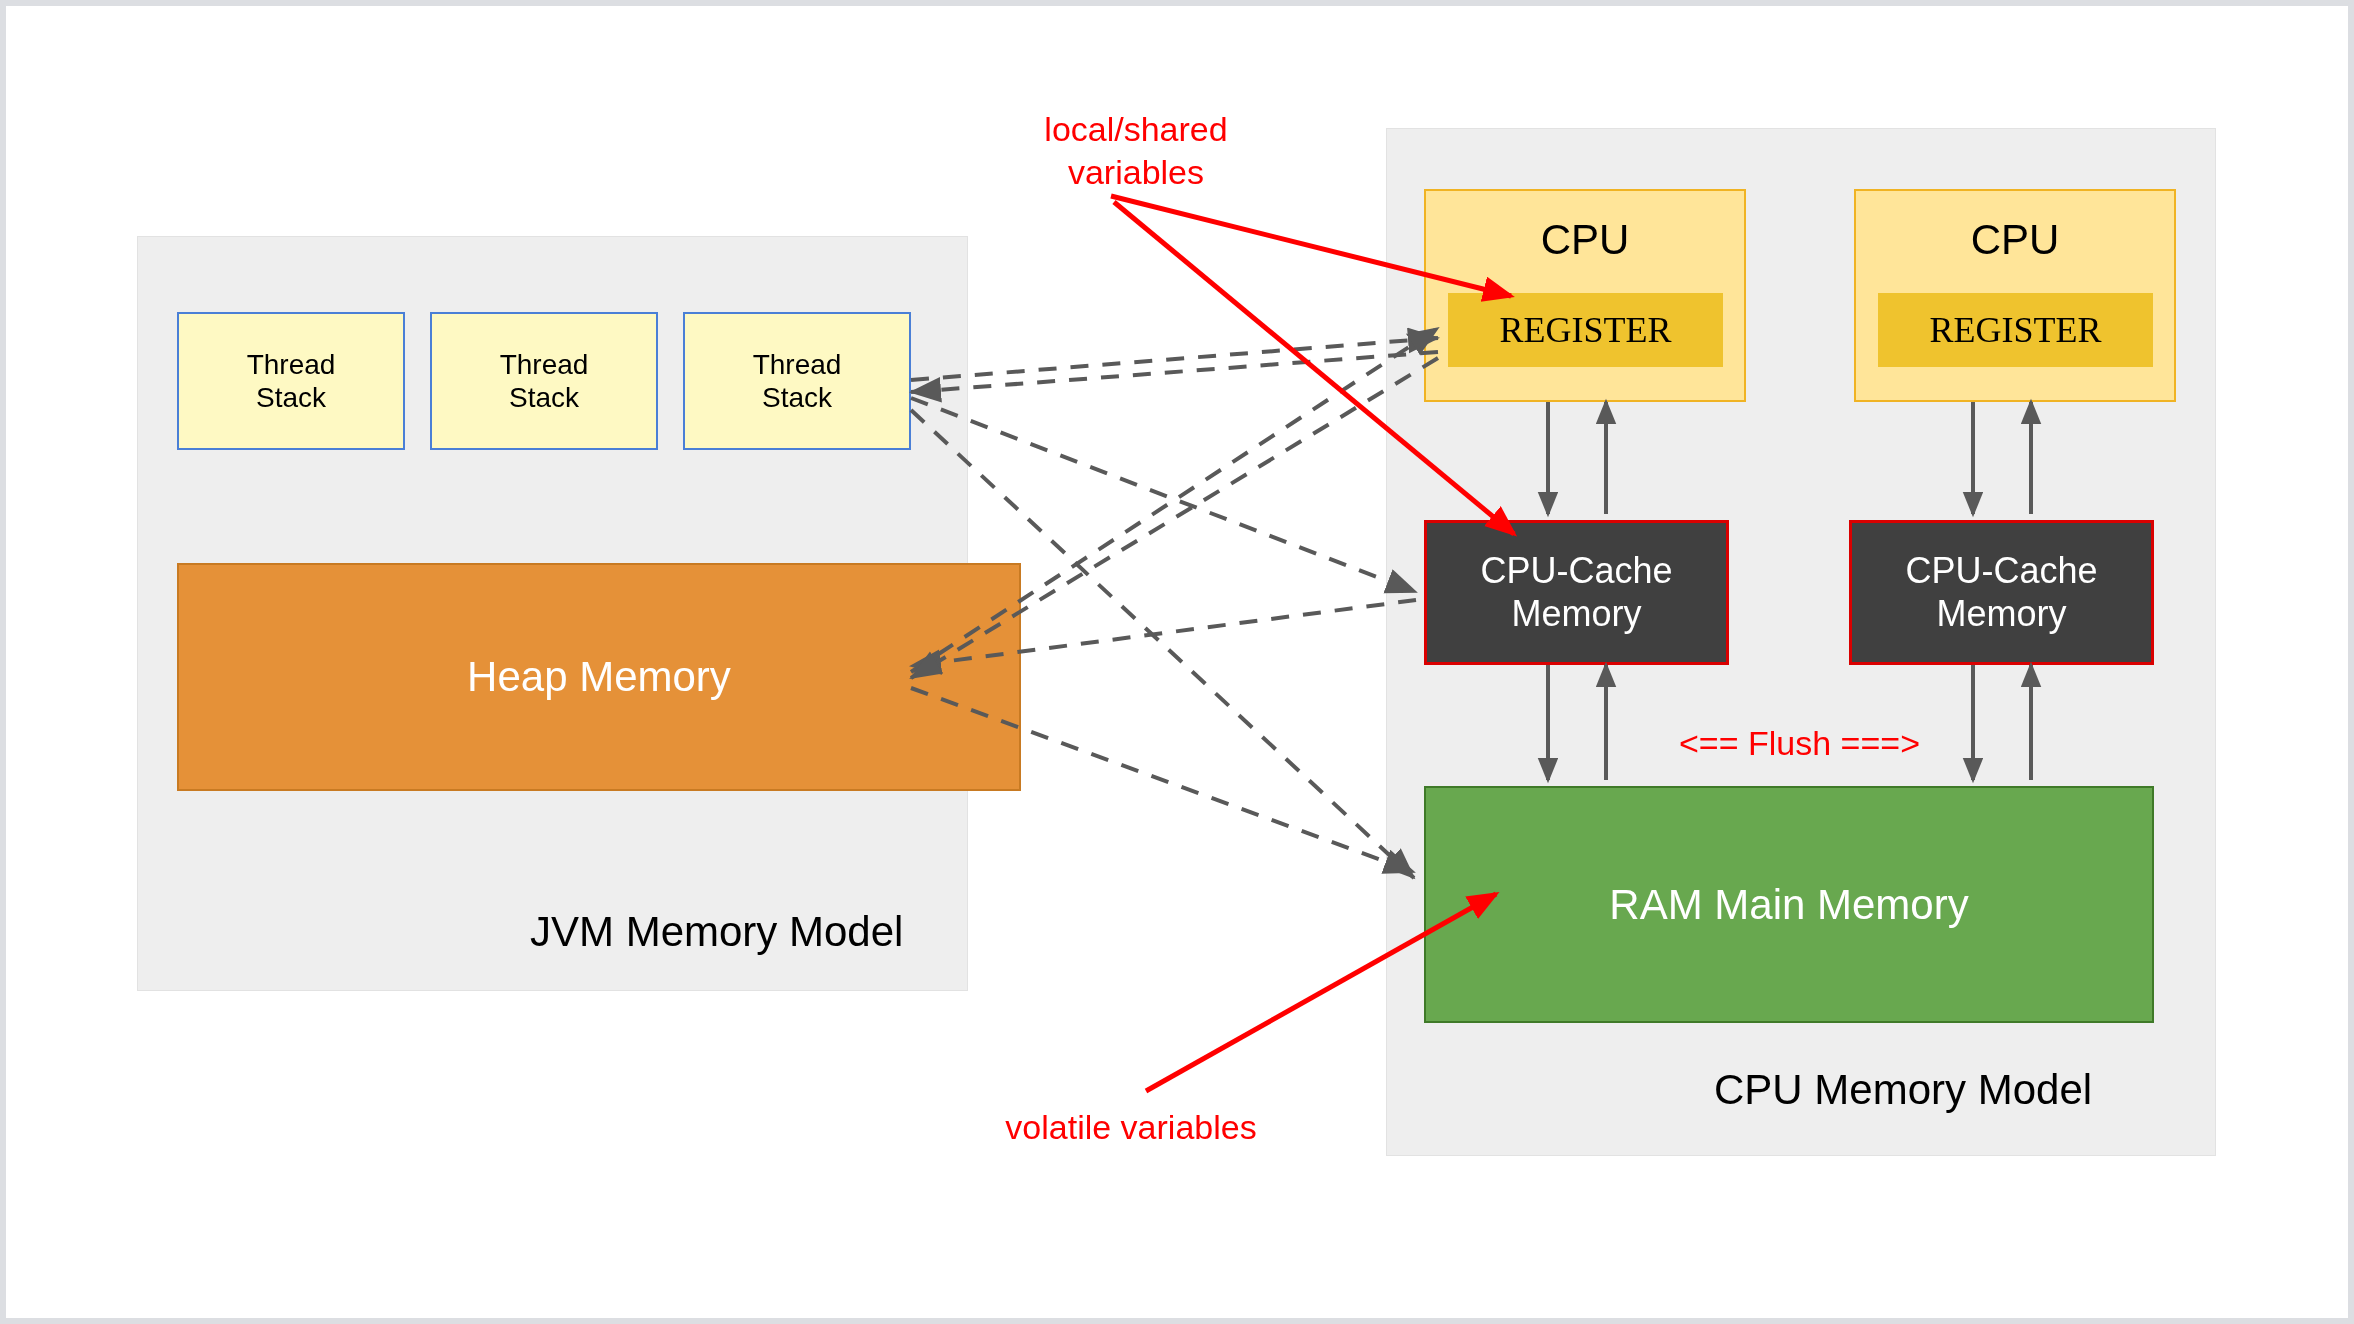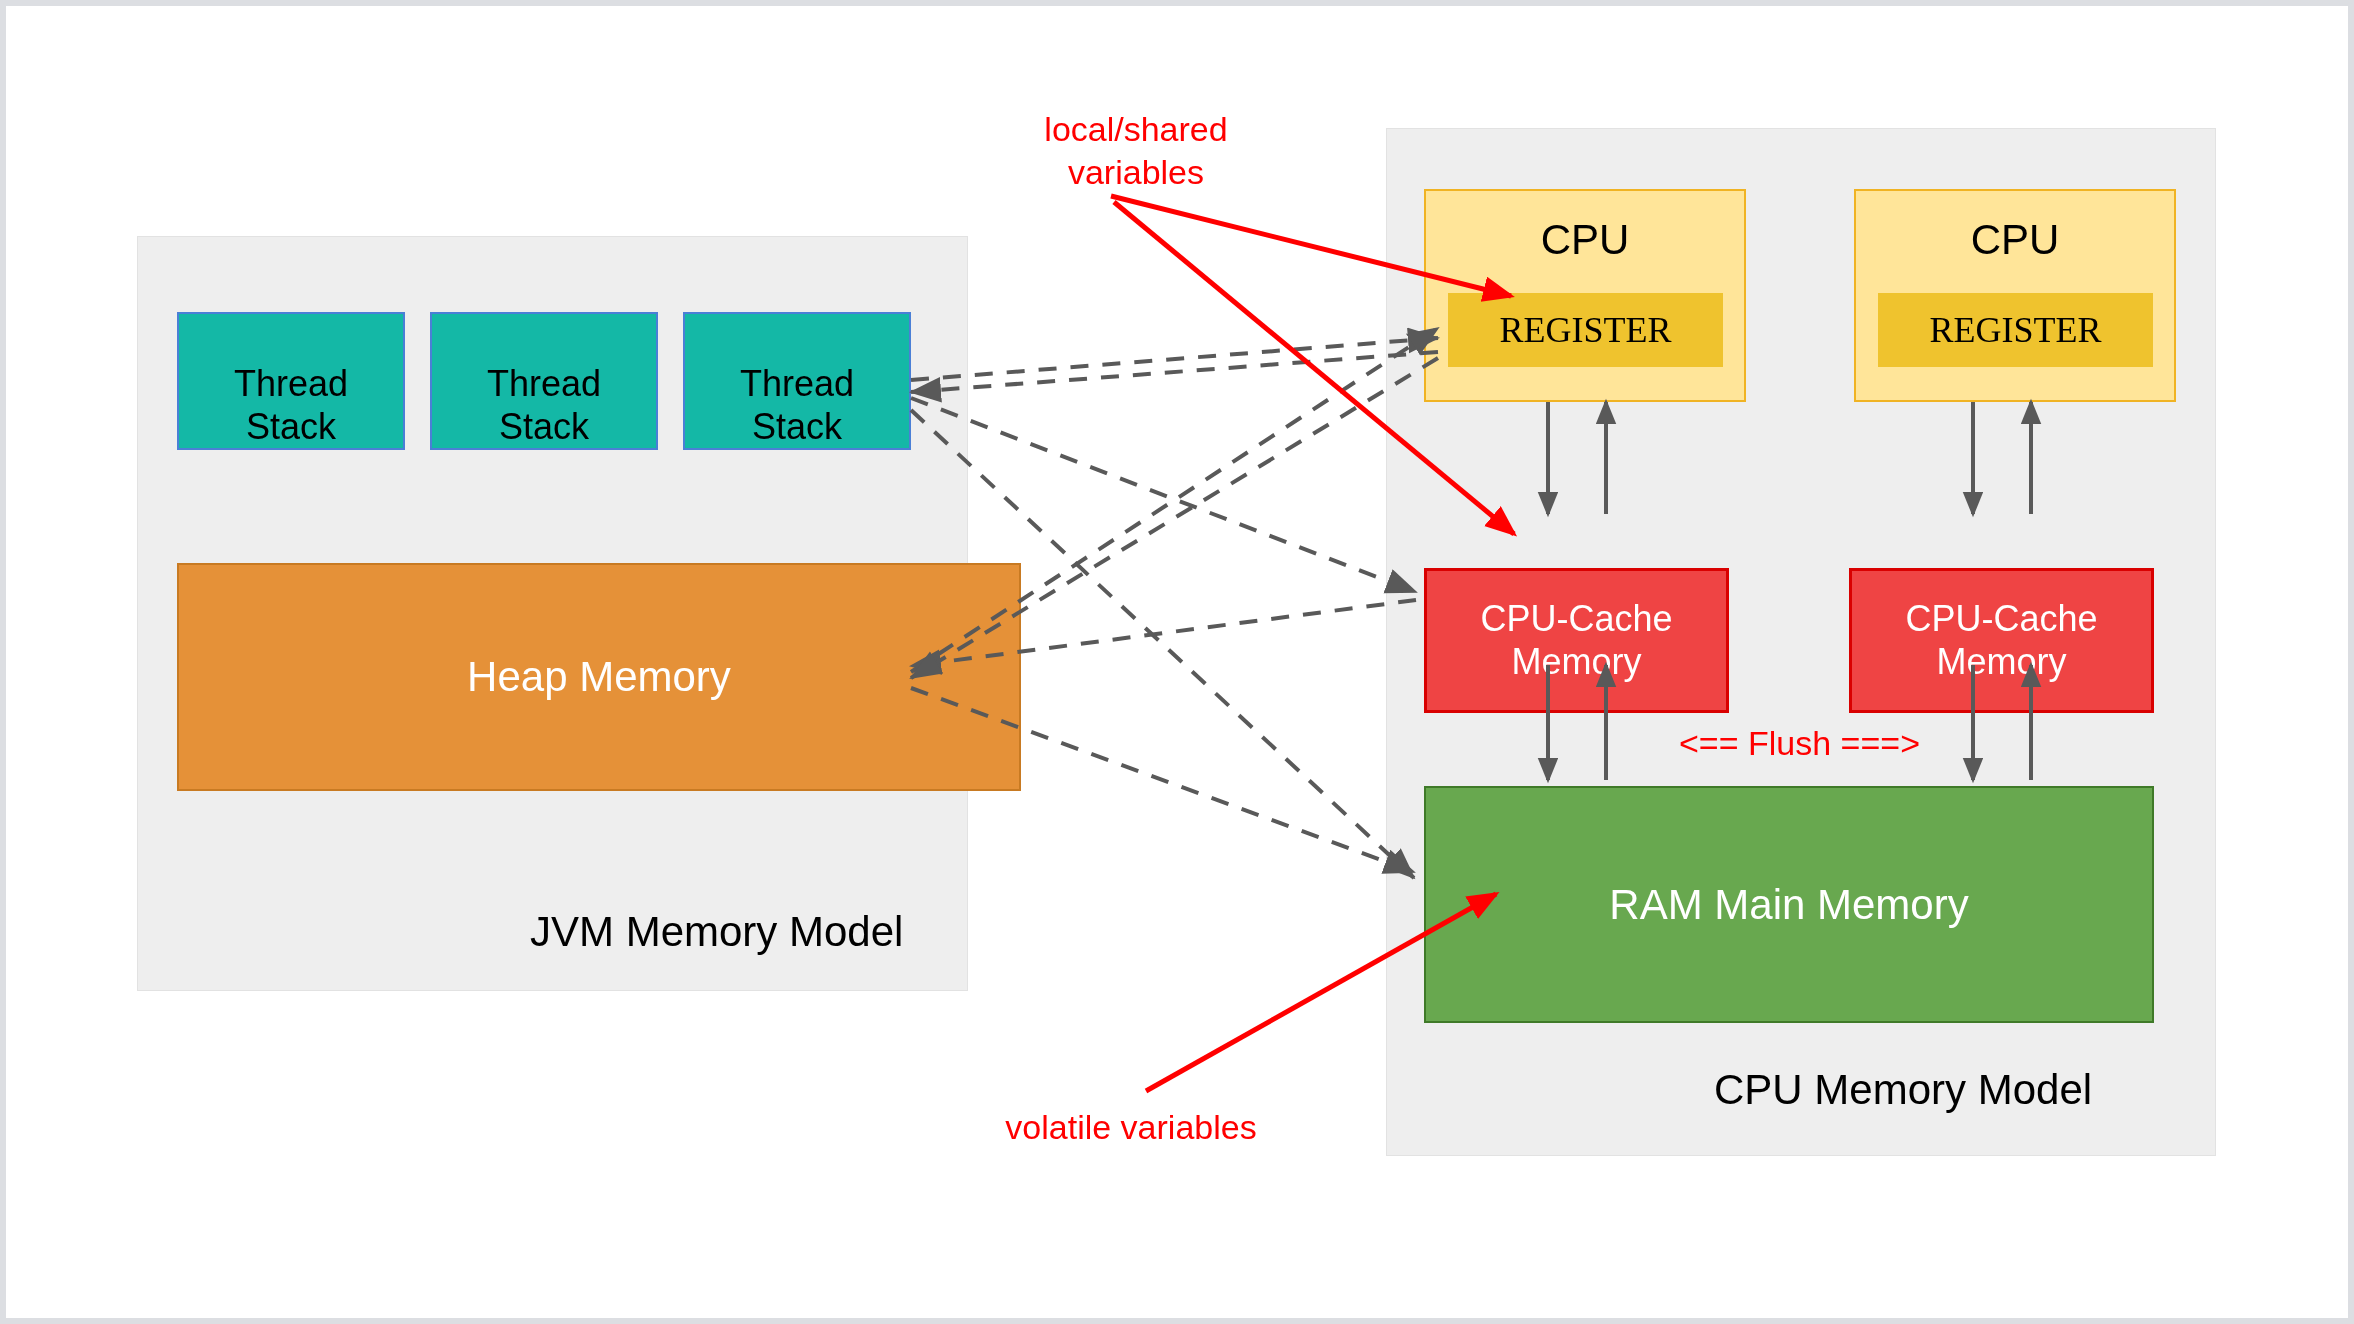--- a/index.html
+++ b/index.html
@@ -42,25 +42,24 @@
   .node {
     position: absolute;
     box-sizing: border-box;
     display: flex;
     align-items: center;
     justify-content: center;
     text-align: center;
     line-height: 1.18;
   }
   .thread-stack {
-    background: #14b8a6;
+    background: #fef9c3;
     border: 2px solid #4a7fd6;
     color: #000000;
-    font-size: 36px;
-    align-items: flex-end;
+    font-size: 28px;
   }
   .heap {
     background: #e59138;
     border: 2px solid #c87a22;
     color: #ffffff;
     font-size: 42px;
   }
   .cpu {
     background: #ffe599;
     border: 2px solid #f0b323;
@@ -70,25 +69,24 @@
     padding-top: 24px;
   }
   .register {
     background: #efc32e;
     border: none;
     color: #000000;
     font-size: 36px;
     font-family: Liberation Serif, serif;
   }
   .cache {
-    background: #ef4444;
+    background: #404040;
     border: 3px solid #d90000;
     color: #ffffff;
     font-size: 36px;
-    margin-top: 48px;
   }
   .ram {
     background: #68a84f;
     border: 2px solid #3f7a28;
     color: #ffffff;
     font-size: 42px;
   }
   .red-label {
     position: absolute;
     color: #ff0000;

